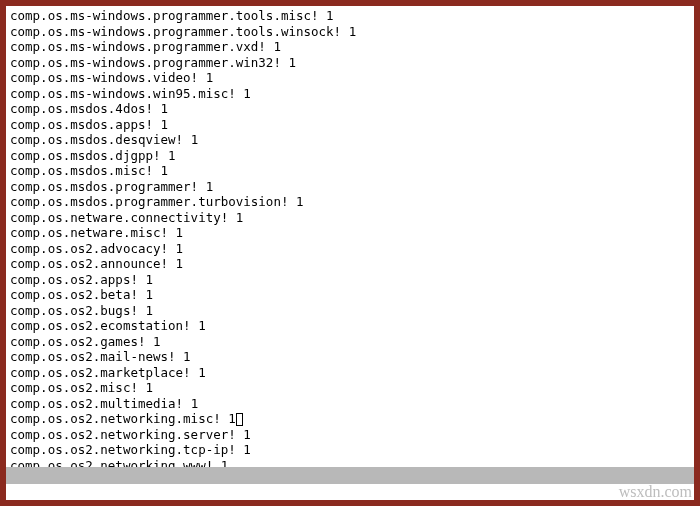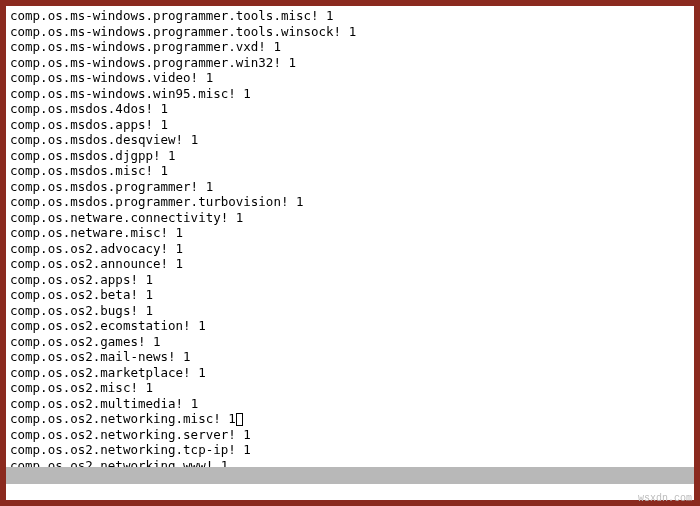--- a/index.html
+++ b/index.html
@@ -42,23 +42,23 @@
     white-space: pre;
   }
   .bold { font-weight: bold; }
   .minibuffer {
     flex: 0 0 auto;
     height: 16px;
     background: #fff;
   }
   .watermark {
     position: absolute;
-    right: 8px; bottom: 0;
-    font-family: Liberation Mono, monospace;
-    font-size: 10px;
+    right: 8px; bottom: 7px;
+    font-family: Liberation Serif, serif;
+    font-size: 16px;
     color: #bdbdbd;
   }
 </style>
 </head>
 <body>
 
 <div class="frame">
   <div class="buffer" id="buffer"><span class="row"><span>comp.os.ms-windows.programmer.tools.misc!</span> <span>1</span></span><span class="row"><span>comp.os.ms-windows.programmer.tools.winsock!</span> <span>1</span></span><span class="row"><span>comp.os.ms-windows.programmer.vxd!</span> <span>1</span></span><span class="row"><span>comp.os.ms-windows.programmer.win32!</span> <span>1</span></span><span class="row"><span>comp.os.ms-windows.video!</span> <span>1</span></span><span class="row"><span>comp.os.ms-windows.win95.misc!</span> <span>1</span></span><span class="row"><span>comp.os.msdos.4dos!</span> <span>1</span></span><span class="row"><span>comp.os.msdos.apps!</span> <span>1</span></span><span class="row"><span>comp.os.msdos.desqview!</span> <span>1</span></span><span class="row"><span>comp.os.msdos.djgpp!</span> <span>1</span></span><span class="row"><span>comp.os.msdos.misc!</span> <span>1</span></span><span class="row"><span>comp.os.msdos.programmer!</span> <span>1</span></span><span class="row"><span>comp.os.msdos.programmer.turbovision!</span> <span>1</span></span><span class="row"><span>comp.os.netware.connectivity!</span> <span>1</span></span><span class="row"><span>comp.os.netware.misc!</span> <span>1</span></span><span class="row"><span>comp.os.os2.advocacy!</span> <span>1</span></span><span class="row"><span>comp.os.os2.announce!</span> <span>1</span></span><span class="row"><span>comp.os.os2.apps!</span> <span>1</span></span><span class="row"><span>comp.os.os2.beta!</span> <span>1</span></span><span class="row"><span>comp.os.os2.bugs!</span> <span>1</span></span><span class="row"><span>comp.os.os2.ecomstation!</span> <span>1</span></span><span class="row"><span>comp.os.os2.games!</span> <span>1</span></span><span class="row"><span>comp.os.os2.mail-news!</span> <span>1</span></span><span class="row"><span>comp.os.os2.marketplace!</span> <span>1</span></span><span class="row"><span>comp.os.os2.misc!</span> <span>1</span></span><span class="row"><span>comp.os.os2.multimedia!</span> <span>1</span></span><span class="row"><span>comp.os.os2.networking.misc!</span> <span>1</span><span class="cursor"></span></span><span class="row"><span>comp.os.os2.networking.server!</span> <span>1</span></span><span class="row"><span>comp.os.os2.networking.tcp-ip!</span> <span>1</span></span><span class="row"><span>comp.os.os2.networking.www!</span> <span>1</span></span></div>
   <div class="modeline">
     <span>-:--- </span><span class="bold">.newsrc</span><span>       </span><span>41%</span> <span>L1416</span>   <span>(Fundamental Undo-Tree)</span> <span>Tue Feb 15 10:30</span> <span>0.13</span> <span>Mail</span>

